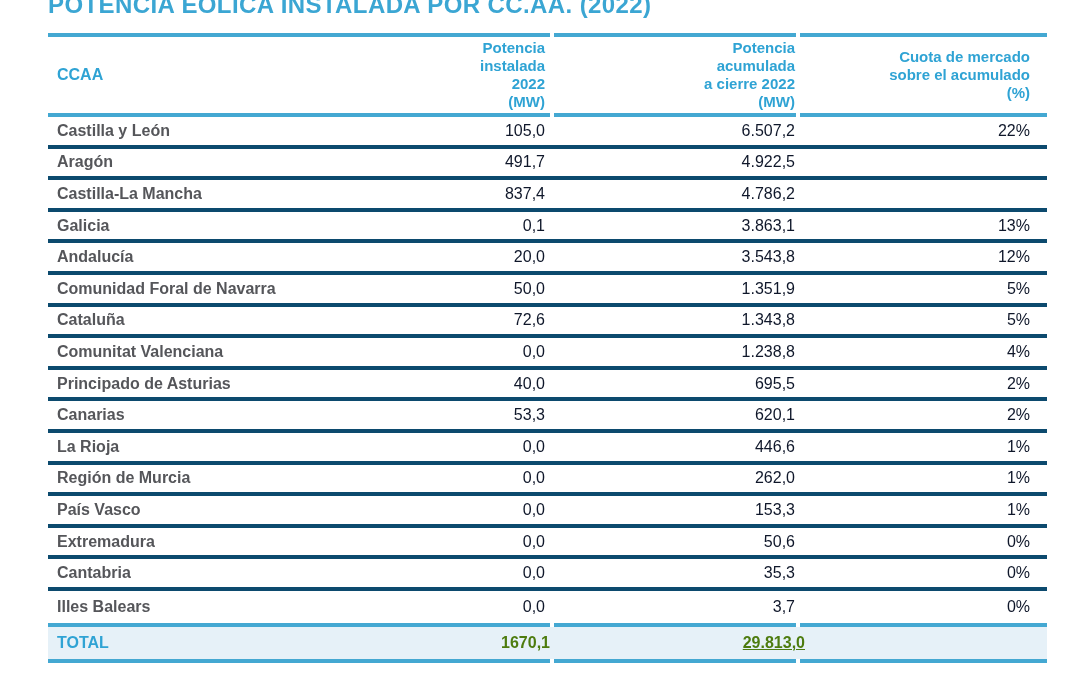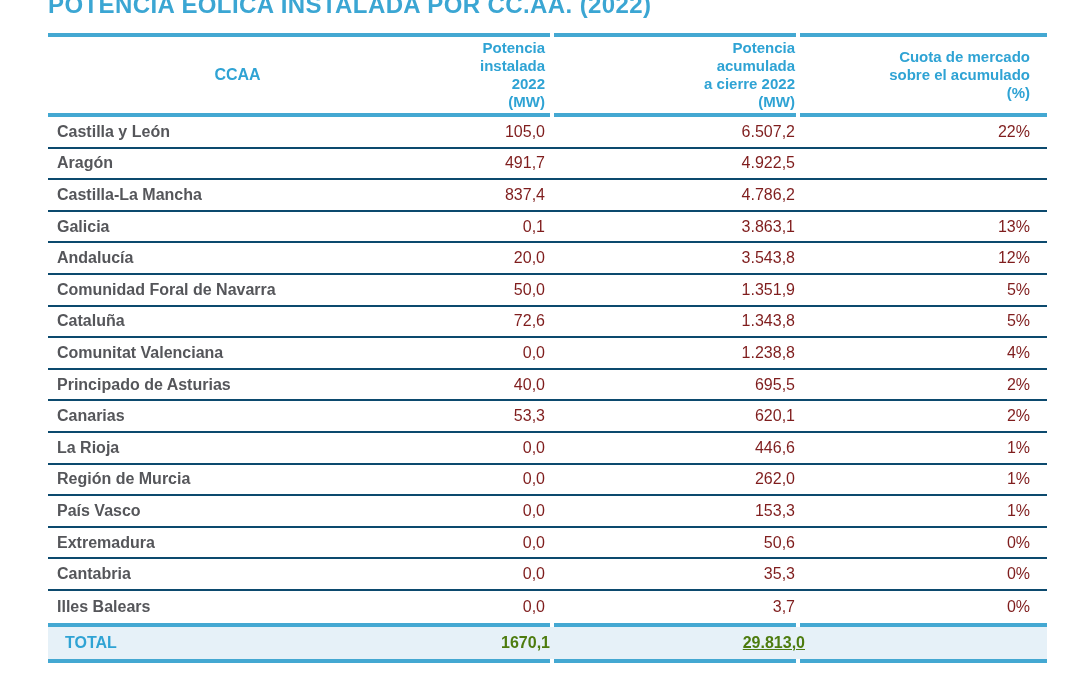--- a/index.html
+++ b/index.html
@@ -55,52 +55,52 @@
   }
   .col-header {
     white-space: pre-line;
     text-align: right;
     font-size: 15px;
     line-height: 18px;
     font-weight: bold;
     color: #2FA3D4;
   }
   .col-header.first {
-    text-align: center;
+    text-align: left;
     padding-left: 9px;
     font-size: 16px;
   }
   .body .row {
     height: 31.6px;
-    border-bottom: 2px solid #0c4a6e;
+    border-bottom: 4px solid #0c4a6e;
     box-sizing: border-box;
   }
   .body .row:last-child { border-bottom: none; }
   .cell.name {
     padding-left: 9px;
     font-size: 16px;
     font-weight: bold;
     color: #55565A;
     white-space: nowrap;
   }
   .cell.num {
     text-align: right;
     font-size: 16px;
-    color: #7f1d1d;
+    color: #0f172a;
   }
   .total-row {
     height: 32px;
     background: #E6F1F8;
   }
   .total-row .cell {
     font-weight: bold;
     color: #2FA3D4;
     font-size: 16px;
   }
-  .total-row .cell.label { padding-left: 17px; }
+  .total-row .cell.label { padding-left: 9px; }
   .total-row .cell.num { color: #4d7c0f; }
   .total-row .shift5  { position: relative; left: 5px; }
   .total-row .shift10 { position: relative; left: 10px; text-decoration: underline; }
 </style>
 </head>
 <body>
 
 <div class="page">
 
   <div class="title">POTENCIA EÓLICA INSTALADA POR CC.AA. (2022)</div>

